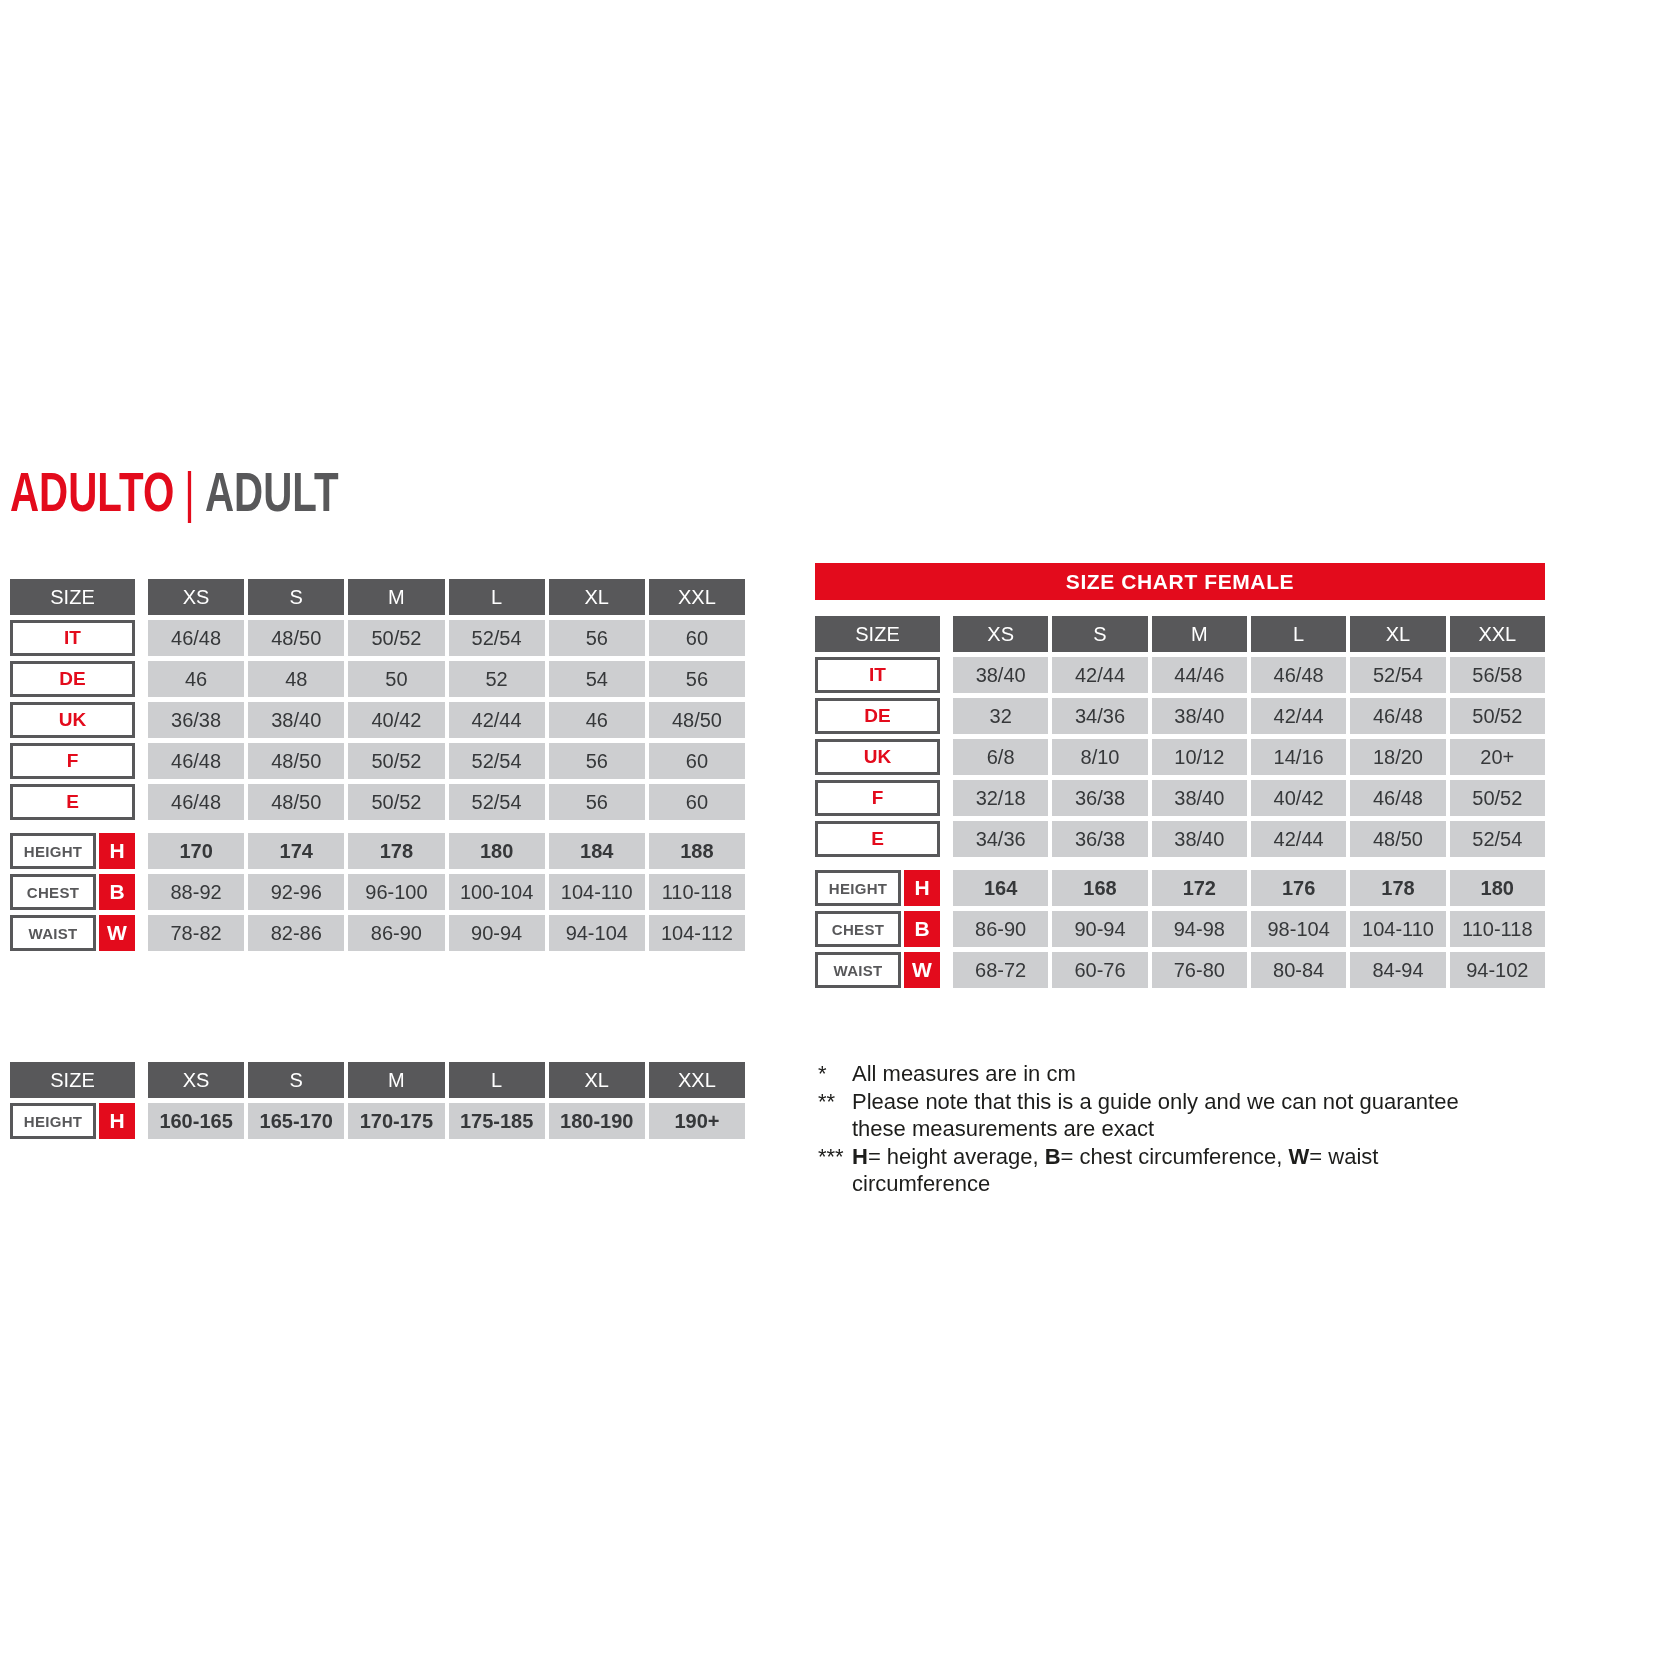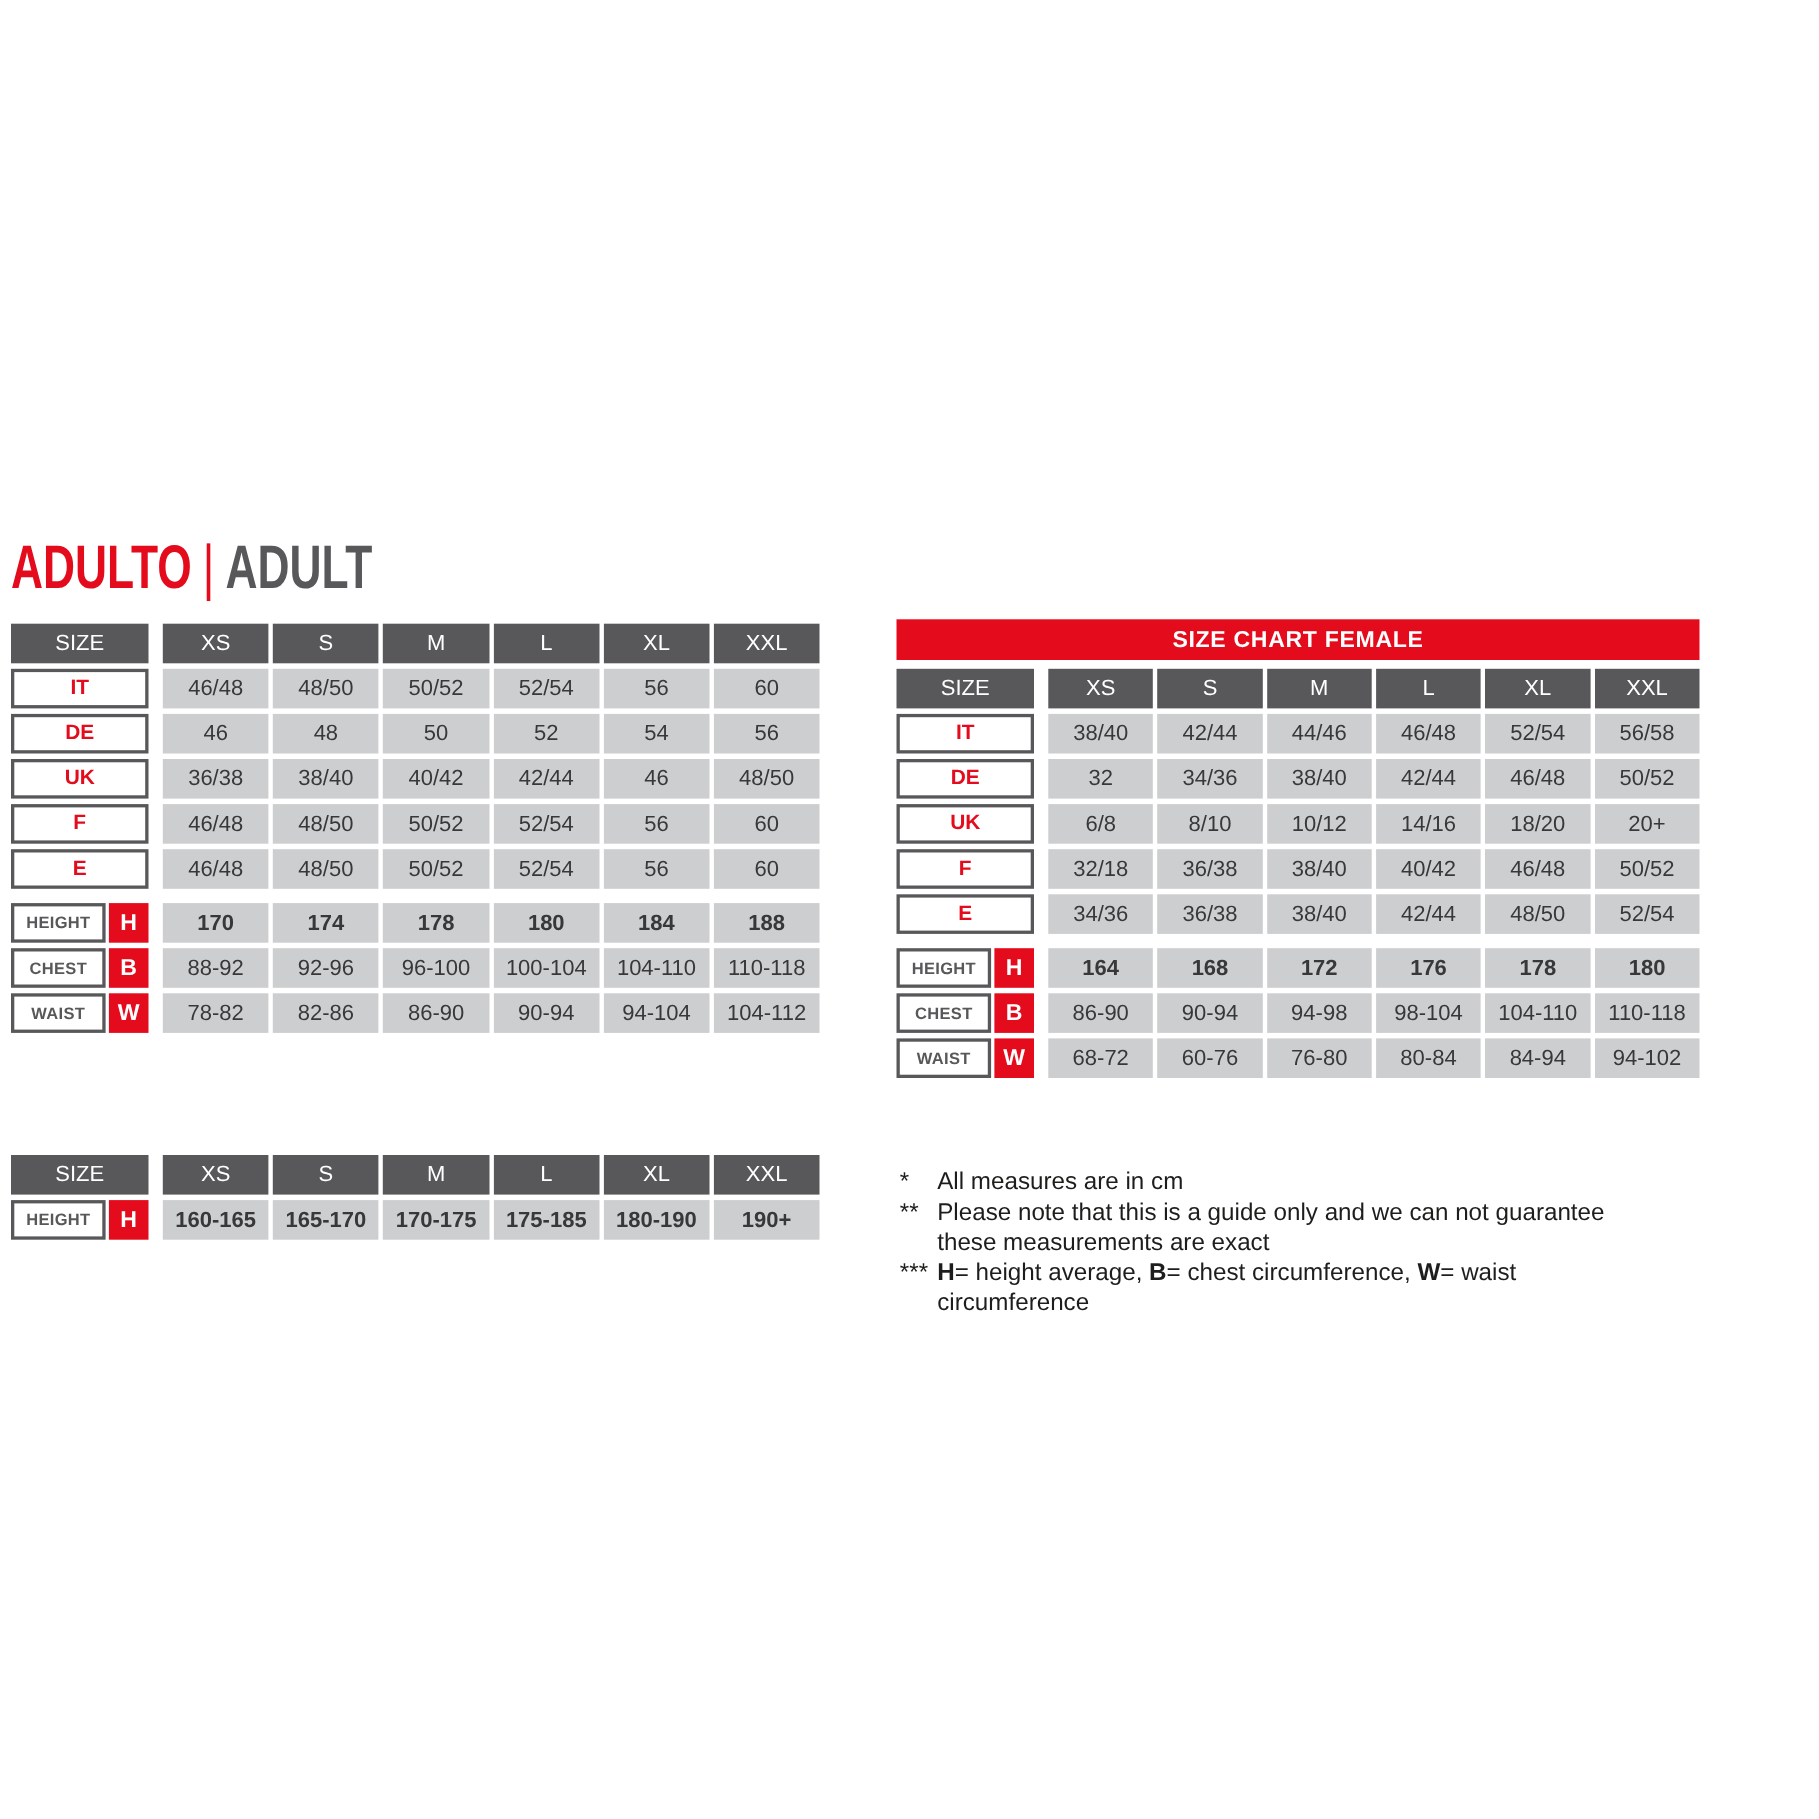--- a/index.html
+++ b/index.html
@@ -9,21 +9,21 @@
     --valtext:#36383a;
   }
   html,body{margin:0;padding:0;}
   body{
     width:1654px;height:1654px;background:#ffffff;
     font-family:"Liberation Sans", sans-serif;
     position:relative;overflow:hidden;
   }
 
   
-  .page-title{position:absolute;left:10px;top:488px;white-space:nowrap;}
+  .page-title{position:absolute;left:10px;top:464px;white-space:nowrap;}
   .page-title-inner{
     display:inline-block;transform:scaleX(0.72);transform-origin:0 0;
     font-size:56px;font-weight:bold;line-height:1;
   }
   .t-red{color:var(--red);}
   .t-sep{color:var(--red);font-weight:400;padding:0 14px;}
   .t-gray{color:var(--dark);}
 
   
   .tbl{position:absolute;width:735px;}
@@ -31,21 +31,21 @@
   #tbl-female{left:815px;top:563px;width:730px;}
   #tbl-unisex{left:10px;top:1046px;}
 
   .titlebar{
     height:37px;background:var(--red);color:#fff;
     font-weight:bold;font-size:21px;letter-spacing:0.6px;
     display:flex;align-items:center;justify-content:center;
     margin-bottom:8px;
   }
   .row{display:flex;gap:4px;margin-top:5px;}
-  .row.first{margin-top:4px;}
+  .row.first{margin-top:16px;}
   .row.section-gap{margin-top:13px;}
   .cell{
     height:36px;display:flex;align-items:center;justify-content:center;
     font-size:20px;box-sizing:border-box;
   }
   .label-head{flex:0 0 125px;background:var(--dark);color:#fff;}
   .col-head{flex:1;background:var(--dark);color:#fff;}
   .spacer{flex:0 0 5px;}
   .data{flex:1;background:var(--cell);color:var(--valtext);}
   .row.bold .data{font-weight:bold;}

